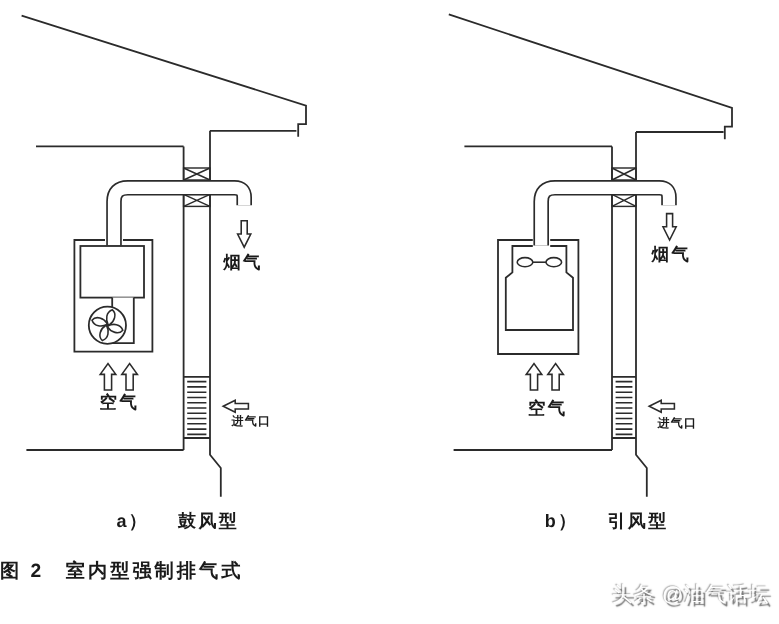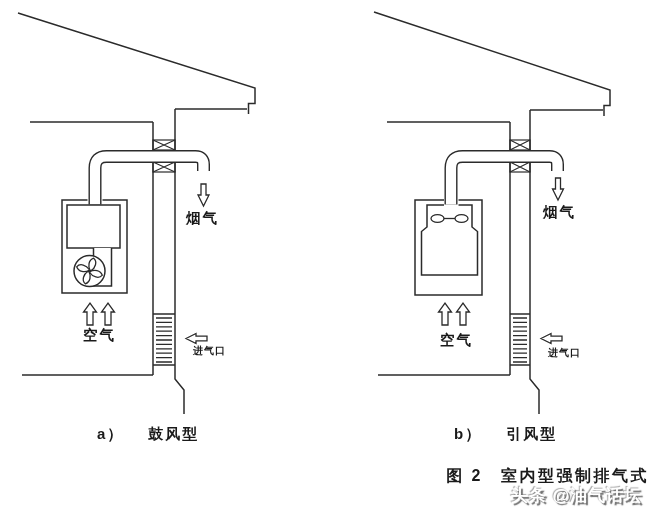--- a/index.html
+++ b/index.html
@@ -6,25 +6,25 @@
   .stage{
     position:relative;width:649px;height:520px;background:#ffffff;overflow:hidden;
     font-family:"Liberation Sans","DejaVu Sans",sans-serif;color:#1a1a1a;border-radius:24px;
   }
   .stage svg{position:absolute;left:0;top:0;}
   .lbl{position:absolute;white-space:nowrap;color:#1a1a1a;}
   .lbl-flow{font-size:14.5px;letter-spacing:2px;font-weight:600;}
   .lbl-inlet{font-size:10px;letter-spacing:1px;font-weight:600;}
   .cap{position:absolute;display:flex;align-items:baseline;font-weight:700;font-size:15px;letter-spacing:2px;}
   .cap .gap{display:inline-block;width:24px;}
-  .figcap{position:absolute;left:0;top:466px;width:649px;text-align:right;font-size:16px;font-weight:700;letter-spacing:2.5px;}
+  .figcap{position:absolute;left:0;top:466px;width:649px;text-align:left;font-size:16px;font-weight:700;letter-spacing:2.5px;}
   .figcap .part{display:inline-block;}
   .figcap .gap{display:inline-block;width:18px;}
   .watermark{
-    position:absolute;right:7px;top:484px;font-size:17px;font-weight:700;letter-spacing:1px;
+    position:absolute;right:7px;top:484px;font-size:17px;font-weight:400;letter-spacing:1px;
     color:#ffffff;text-shadow:2px 2px 1px #6e6e6e,-1px -1px 1px #a8a8a8;
   }
 </style>
 </head>
 <body>
 
 <div class="stage">
 
 <svg width="649" height="520" viewBox="0 0 649 520">
   <g fill="none" stroke="#2b2b2b" stroke-width="1.5" stroke-linecap="butt">

